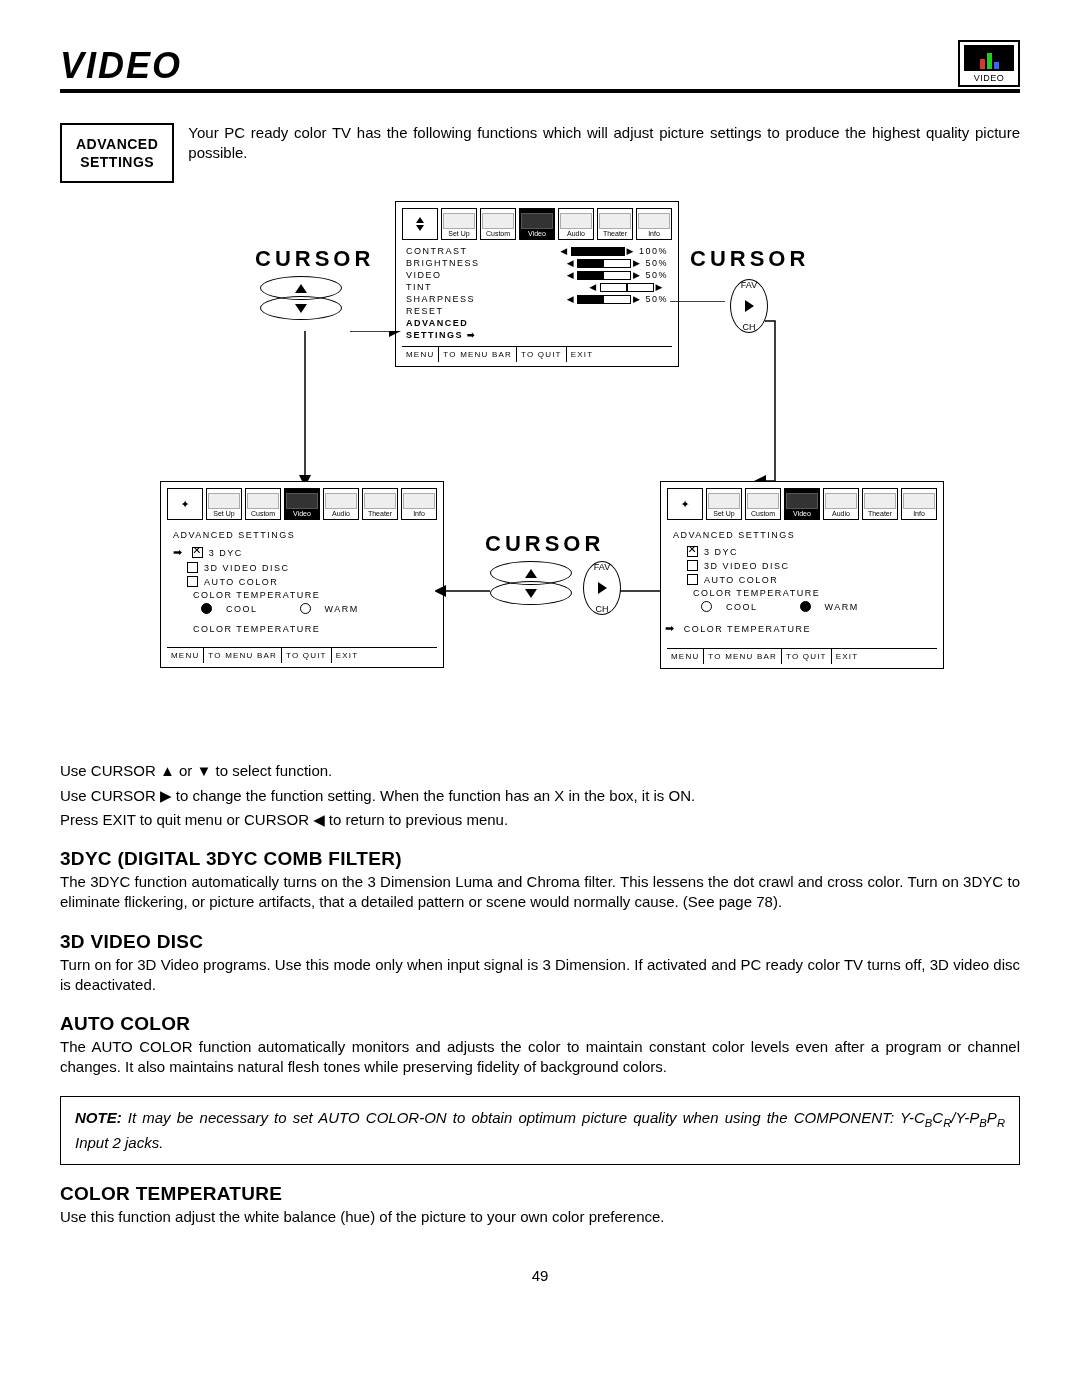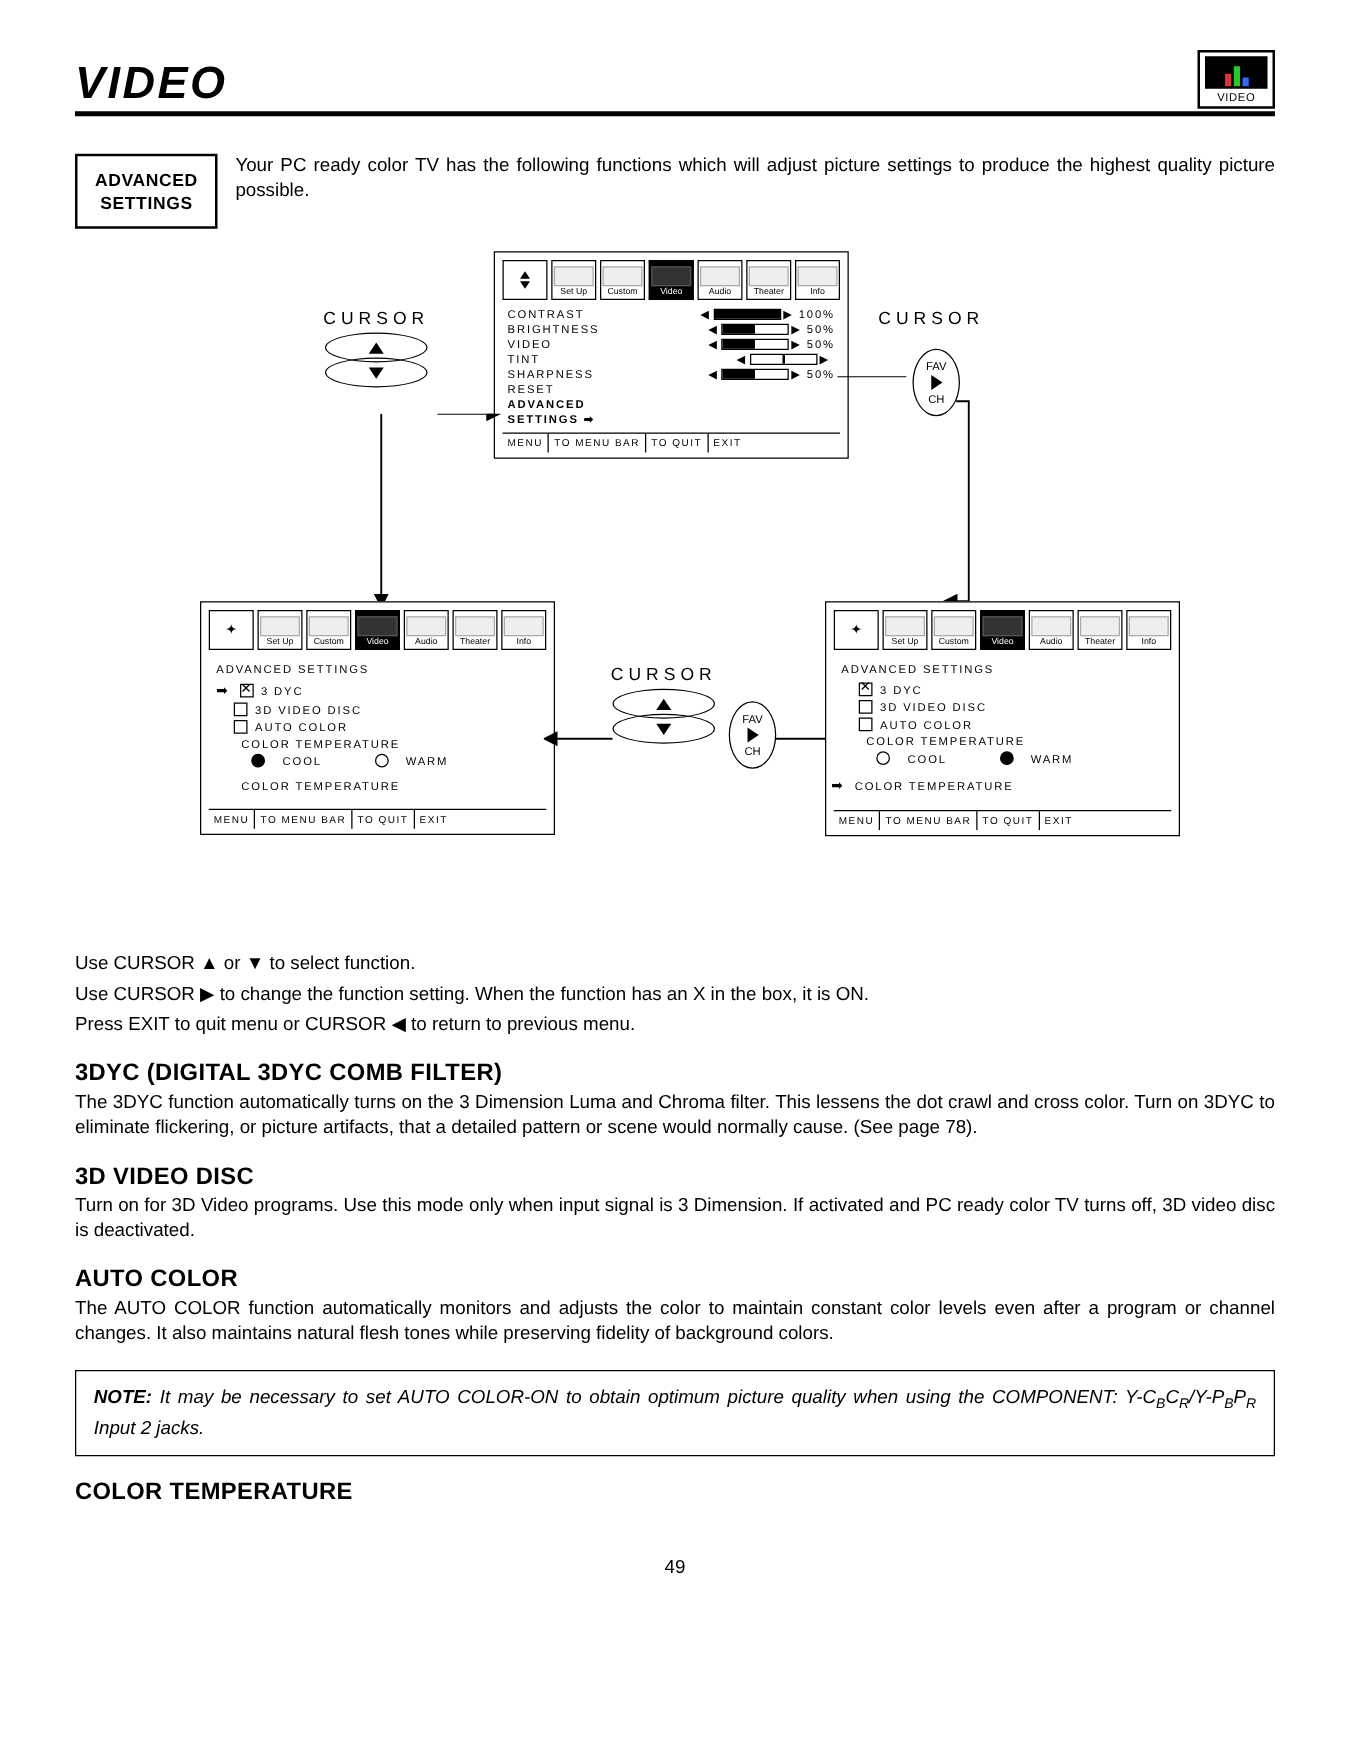--- a/index.html
+++ b/index.html
@@ -51,34 +51,34 @@
     padding: 10px 14px;
     font-weight: bold;
     font-size: 14px;
     text-align:center;
     line-height:1.3;
     letter-spacing:0.5px;
     flex-shrink:0;
   }
   .intro-text { flex:1; text-align:justify; line-height:1.35;}
   .diagram-area { margin: 0 auto 30px auto; position:relative; height:530px; width:870px;}
-  .cursor-label{font-size:14px; letter-spacing:4px; font-weight:400;}
+  .cursor-label{font-size:22px; letter-spacing:4px; font-weight:700;}
   .tri-up,.tri-down,.tri-left,.tri-right{display:inline-block;}
   .tri-up{border-left:6px solid transparent;border-right:6px solid transparent;border-bottom:9px solid #000;}
   .tri-down{border-left:6px solid transparent;border-right:6px solid transparent;border-top:9px solid #000;}
   .tri-right{border-top:6px solid transparent;border-bottom:6px solid transparent;border-left:9px solid #000;}
   .dpad{
     position:absolute; width:92px;
   }
   .dpad .cursor-label{text-align:center;margin-bottom:4px;}
   .dpad .lens{width:80px;height:22px;border:1.5px solid #000;border-radius:50%/50%;margin:0 auto;display:flex;align-items:center;justify-content:center;}
   .dpad .stack{display:flex;flex-direction:column;align-items:center;}
   .favch{
     position:absolute; width:36px; height:52px; border:1.5px solid #000; border-radius:50%;
-    font-size:9px; display:flex;flex-direction:column;align-items:center;justify-content:center;gap:2px;
+    font-size:9px; display:flex;flex-direction:column;align-items:center;justify-content:space-between;gap:2px;
     background:#fff;
   }
   .osd {
     position:absolute;
     border:1.5px solid #000;
     background:#fff;
     padding:6px 6px 4px 6px;
     font-size:10px;
     letter-spacing:1.5px;
   }
@@ -450,15 +450,16 @@
   <p>Turn on for 3D Video programs. Use this mode only when input signal is 3 Dimension. If activated and PC ready color TV turns off, 3D video disc is deactivated.</p>
 
   <h4>AUTO COLOR</h4>
   <p>The AUTO COLOR function automatically monitors and adjusts the color to maintain constant color levels even after a program or channel changes. It also maintains natural flesh tones while preserving fidelity of background colors.</p>
 
   <div class="note-box">
     <b>NOTE:</b> <span>It may be necessary to set AUTO COLOR-ON to obtain optimum picture quality when using the COMPONENT: Y-C</span><sub>B</sub>C<sub>R</sub>/Y-P<sub>B</sub>P<sub>R</sub><span> Input 2 jacks.</span>
   </div>
 
   <h4>COLOR TEMPERATURE</h4>
+  <p>Use this function adjust the white balance (hue) of the picture to your own color preference.</p>
 </div>
 
 <div class="pnum">49</div>
 
 </body></html>

